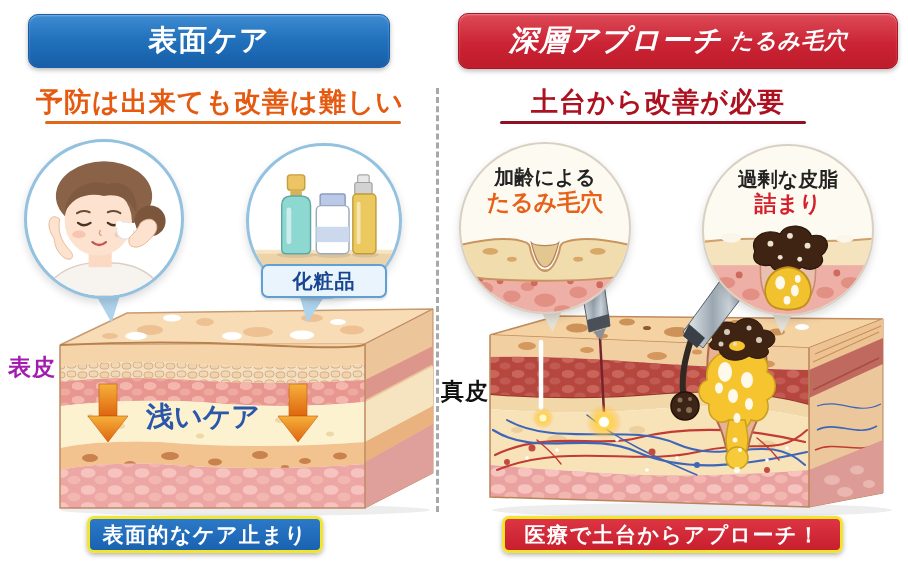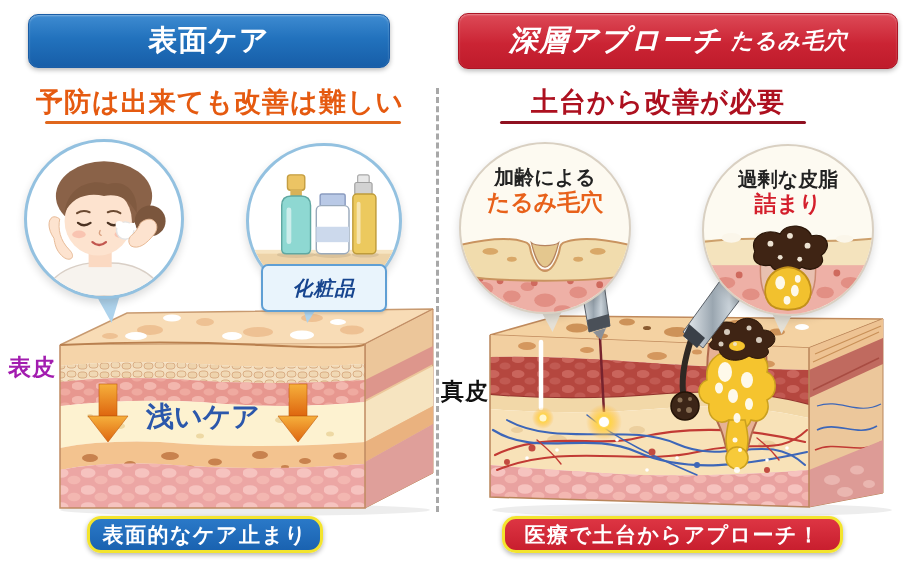--- a/index.html
+++ b/index.html
@@ -31,21 +31,21 @@
     background:#e9f4fc;border:2px solid #5f9fd4;border-radius:7px;
     color:#17458f;font-weight:bold;font-size:20px;letter-spacing:1px;
     box-shadow:0 2px 3px rgba(0,0,0,.12);
   }
   .tail-blue{background:#aed3ec;}
   .tail-gray{background:#e4e0d6;}
   .circ-caption{position:absolute;left:0;width:100%;text-align:center;font-weight:bold;line-height:1.1;}
   
   .footer-badge{
     display:flex;align-items:center;justify-content:center;
-    border:3px solid #f3e42e;border-radius:14px;color:#fff;font-weight:bold;
+    border:3px solid #f3e42e;border-radius:7px;color:#fff;font-weight:bold;
     font-size:21px;letter-spacing:1.5px;box-shadow:0 2px 5px rgba(0,0,0,.3);
   }
   .footer-blue{background:linear-gradient(180deg,#2a79c8,#1a62b0);}
   .footer-red{background:linear-gradient(180deg,#dd3543,#c81e2e);}
   .skin-side-label{font-weight:bold;font-size:23px;letter-spacing:1px;}
   .divider{border-left:3px dashed #a8a8a8;}
 </style>
 </head>
 <body>
 
@@ -204,21 +204,21 @@
       <rect x="39" y="64" width="5" height="38" rx="2.5" fill="#ffffff" opacity="0.55"></rect>
       <rect x="74" y="50" width="26" height="13" rx="2" fill="#b9c9e6" stroke="#8a9cc0" stroke-width="1.5"></rect>
       <rect x="70" y="62" width="34" height="50" rx="5" fill="#ffffff" stroke="#9aaabc" stroke-width="1.5"></rect>
       <rect x="70" y="84" width="34" height="16" fill="#ccd9ec"></rect>
       <rect x="113" y="30" width="12" height="9" rx="2" fill="#e8e8e8" stroke="#a8a8a8" stroke-width="1.2"></rect>
       <rect x="110" y="38" width="18" height="13" rx="2" fill="#d2d2d2" stroke="#a0a0a0" stroke-width="1.2"></rect>
       <rect x="108" y="50" width="24" height="62" rx="4" fill="#ecc95e" stroke="#bf9c3a" stroke-width="1.5"></rect>
       <rect x="112" y="58" width="4" height="44" rx="2" fill="#ffffff" opacity="0.5"></rect>
     </svg>
   </div>
-  <div class="abs blabel" style="left:261px;top:264px;width:126px;height:48px;font-style:italic;">
+  <div class="abs blabel" style="left:261px;top:264px;width:126px;height:34px;">
     <span>化粧品</span>
   </div>
 
   <div class="abs footer-badge footer-blue" style="left:87px;top:516px;width:236px;height:37px;">
     <span>表面的なケア止まり</span>
   </div>
 
   <div class="abs divider" style="left:436px;top:88px;height:424px;width:0;"></div>
 
   <div class="abs hdr hdr-red" style="left:458px;top:13px;width:440px;height:56px;font-style:italic;">

